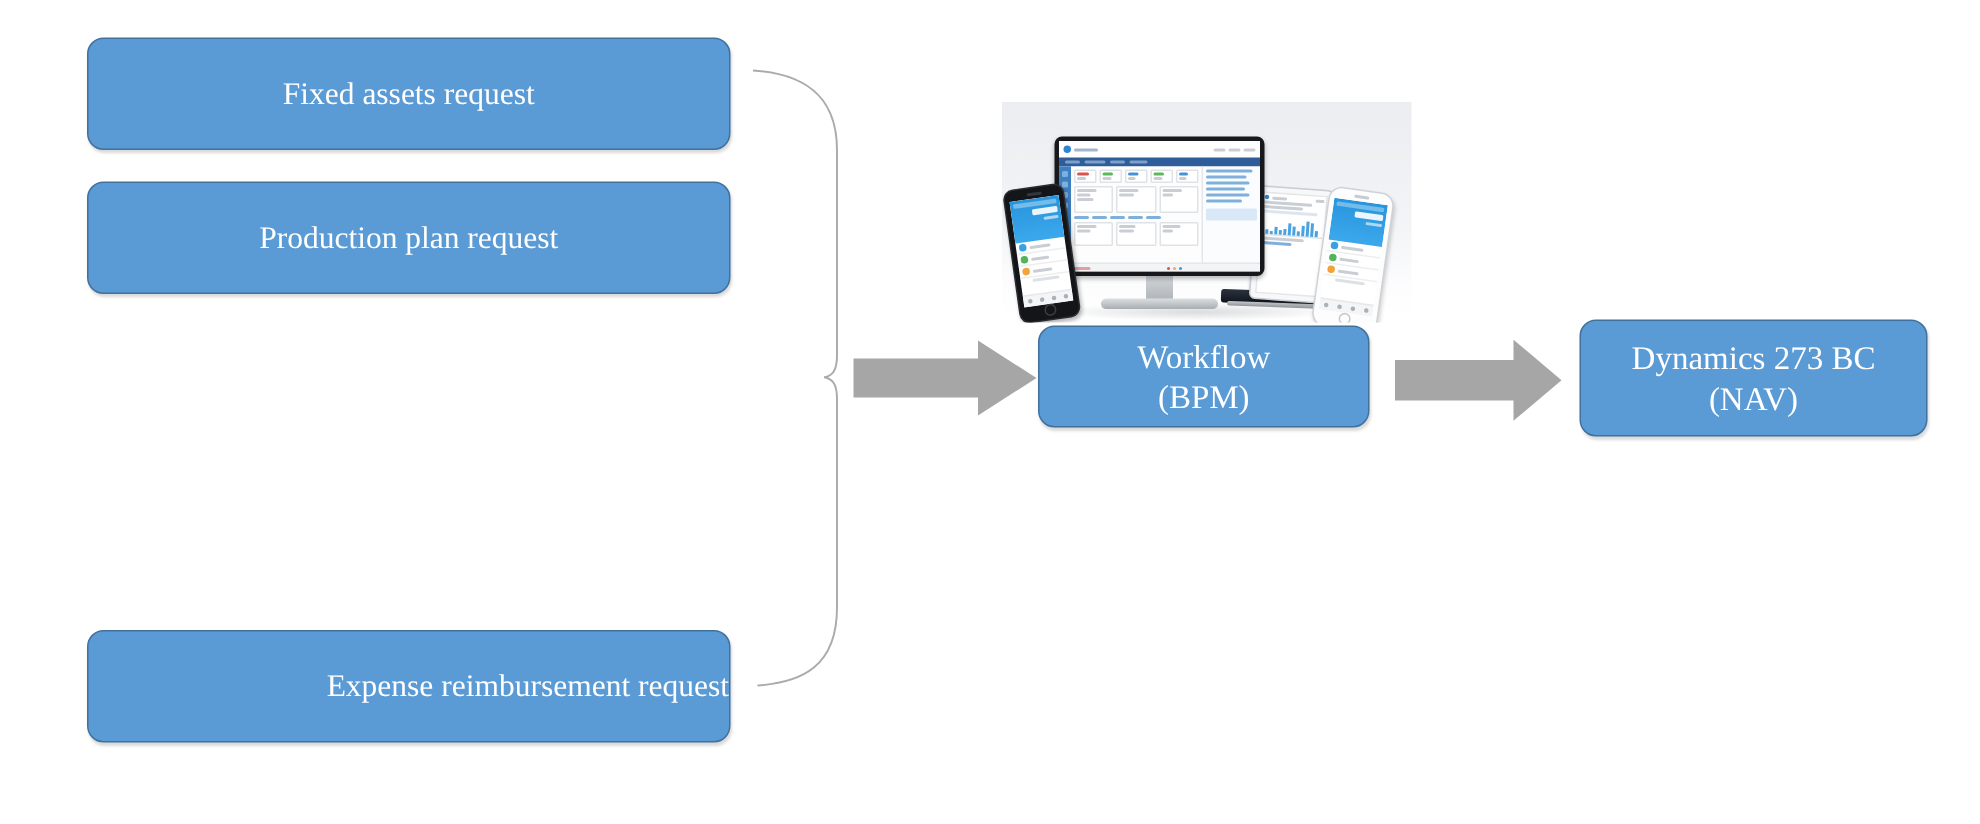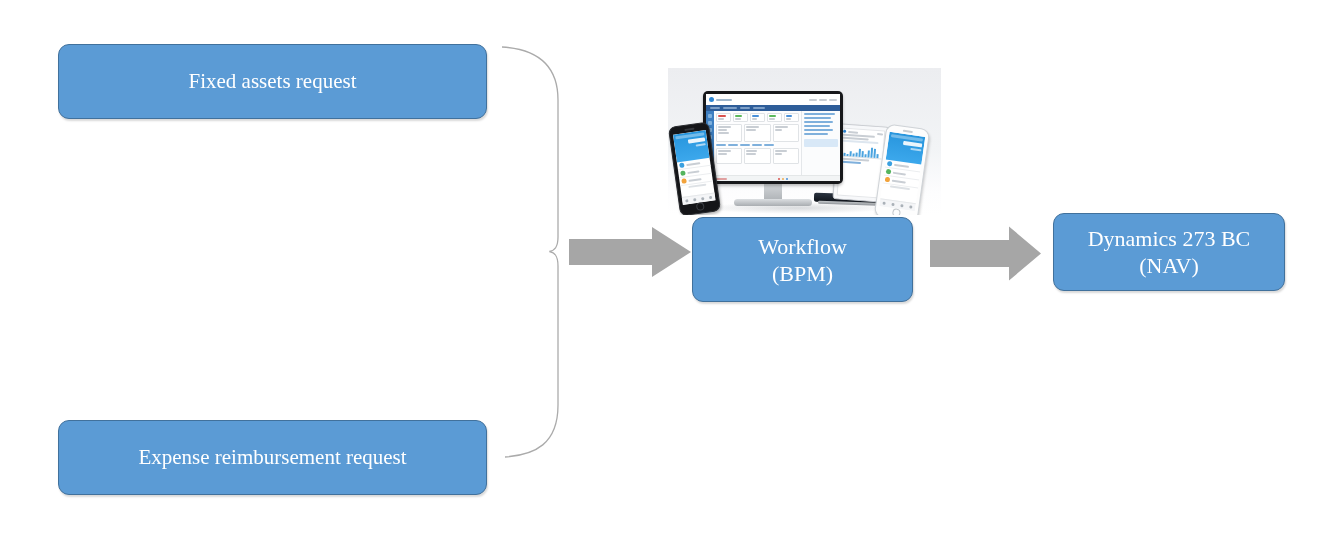--- a/index.html
+++ b/index.html
@@ -8,23 +8,23 @@
     font-family:"Liberation Serif","DejaVu Serif",serif;
   }
   
   .flow-box{
     position:absolute;display:flex;align-items:center;justify-content:center;
     background:#5B9BD5;border:1.5px solid #41719C;border-radius:11px;
     color:#ffffff;text-align:center;box-sizing:border-box;
     box-shadow:1px 2px 2px rgba(0,0,0,0.15);
   }
   .req{left:58px;width:429px;height:75px;font-size:21px;}
-  .req1{top:44px;} .req2{top:121px;} .req3{top:220px;} .req4{top:318px;} .req5{top:420px;}
+  .req1{top:25px;} .req2{top:121px;} .req3{top:220px;} .req4{top:318px;} .req5{top:420px;justify-content:flex-end;}
   .two-line{flex-direction:column;font-size:22px;line-height:27px;}
-  .wf{left:692px;top:217px;width:221px;height:85px;}
+  .wf{left:692px;top:217px;width:221px;height:68px;}
   .dyn{left:1053px;top:213px;width:232px;height:78px;}
   
   #overlay{position:absolute;left:0;top:0;width:1320px;height:549px;pointer-events:none;}
   
   .montage{position:absolute;left:668px;top:68px;width:273px;height:147px;overflow:hidden;
     background:linear-gradient(180deg,#ecedf0 0%,#f2f4f6 55%,#fdfdfe 85%,#ffffff 100%);}
   .devshadow{position:absolute;left:34px;top:134px;width:190px;height:12px;
     background:radial-gradient(ellipse at center,rgba(70,80,90,0.20) 0%,rgba(70,80,90,0.0) 70%);}
   
   .monitor{position:absolute;left:35px;top:23px;width:140px;height:93px;background:#17181b;
@@ -76,20 +76,23 @@
   .speaker{position:absolute;left:50%;top:3px;transform:translateX(-50%);width:10px;height:2px;background:#c8ccd0;border-radius:1px;}
   .speakerD{background:#33363b;}
 </style>
 </head>
 <body>
 
 <div id="canvas">
 
   <div class="flow-box req req1">
     <span>Fixed assets request</span>
+  </div>
+  <div class="flow-box req req2">
+    <span>Production plan request</span>
   </div>
   <div class="flow-box req req5">
     <span>Expense reimbursement request</span>
   </div>
 
   <svg id="overlay" viewBox="0 0 1320 549">
     <path d="M 502 47 C 534 49 558 62 558 100 L 558 237 C 558 247 555 250.5 549.5 251.5" fill="none" stroke-width="1.3" stroke="#ABABAB"></path>
     <path d="M 505 457 C 535 455 558 444 558 405 L 558 266 C 558 256 555 252.5 549.5 251.5" fill="none" stroke-width="1.3" stroke="#ABABAB"></path>
     <polygon points="569,239 652,239 652,227 691,252 652,277 652,265 569,265" fill="#A6A6A6"></polygon>
     <polygon points="930,240 1009,240 1009,226.5 1041,253.5 1009,280.5 1009,267 930,267" fill="#A6A6A6"></polygon>

